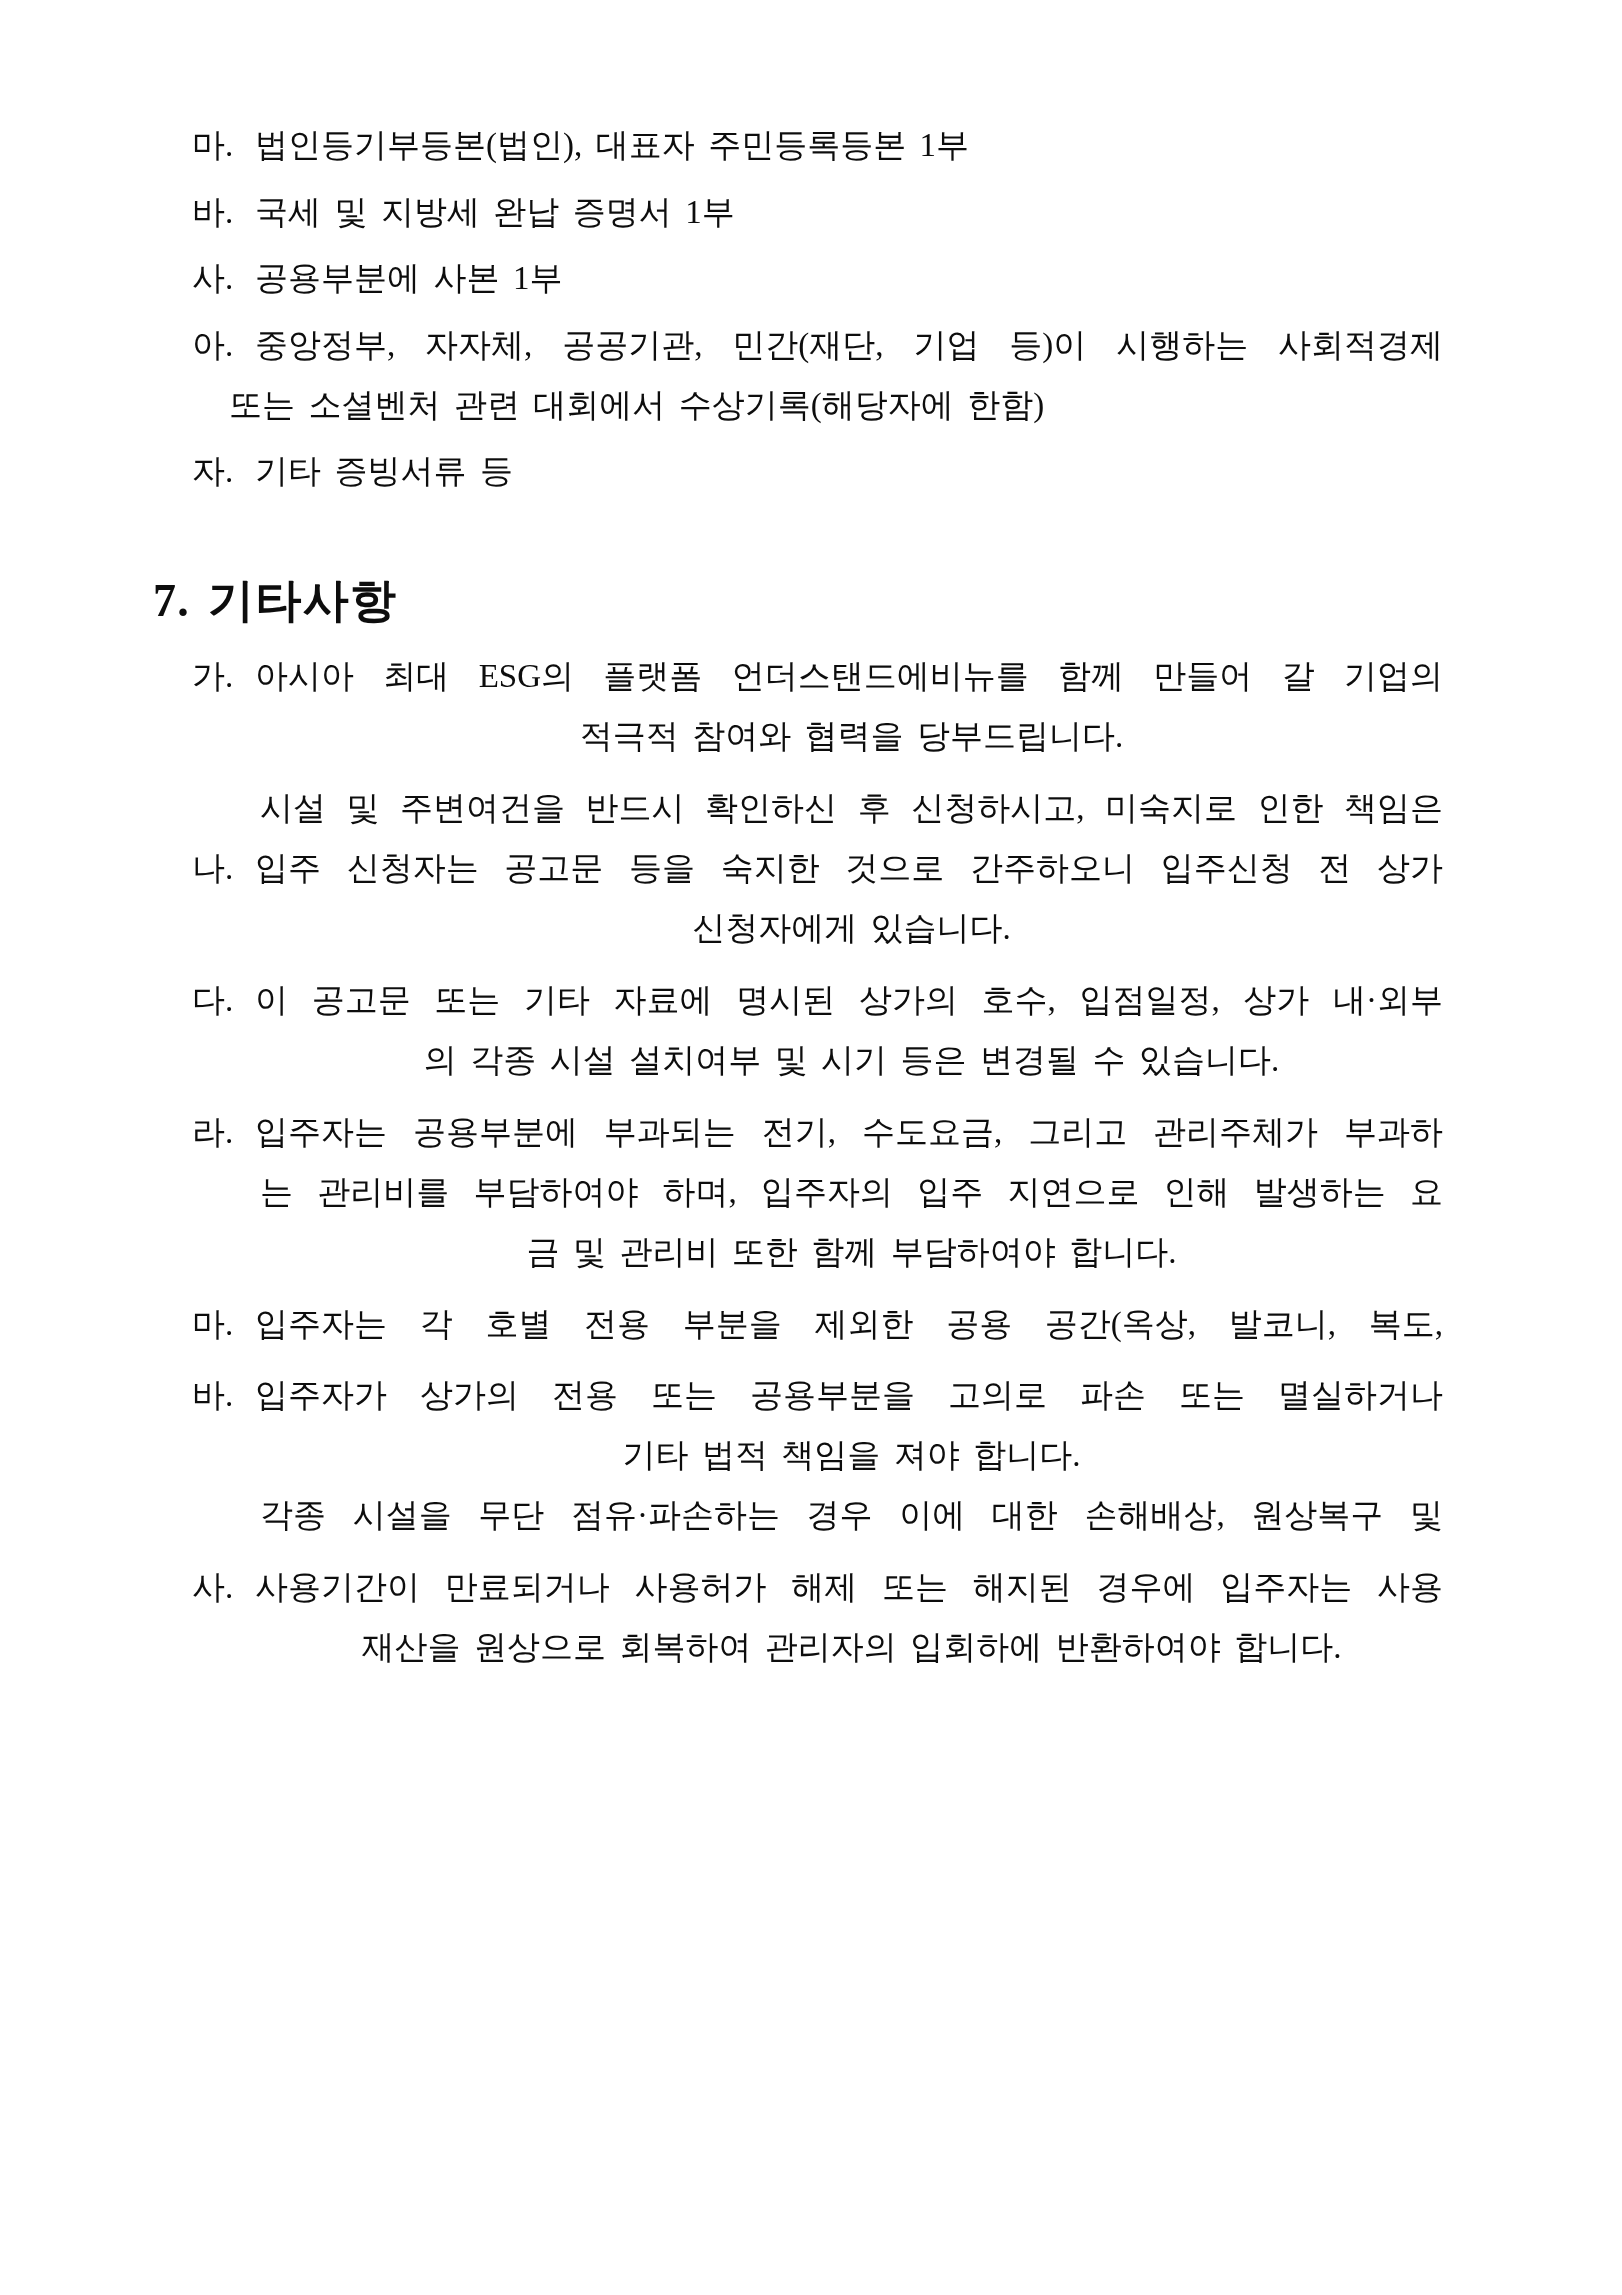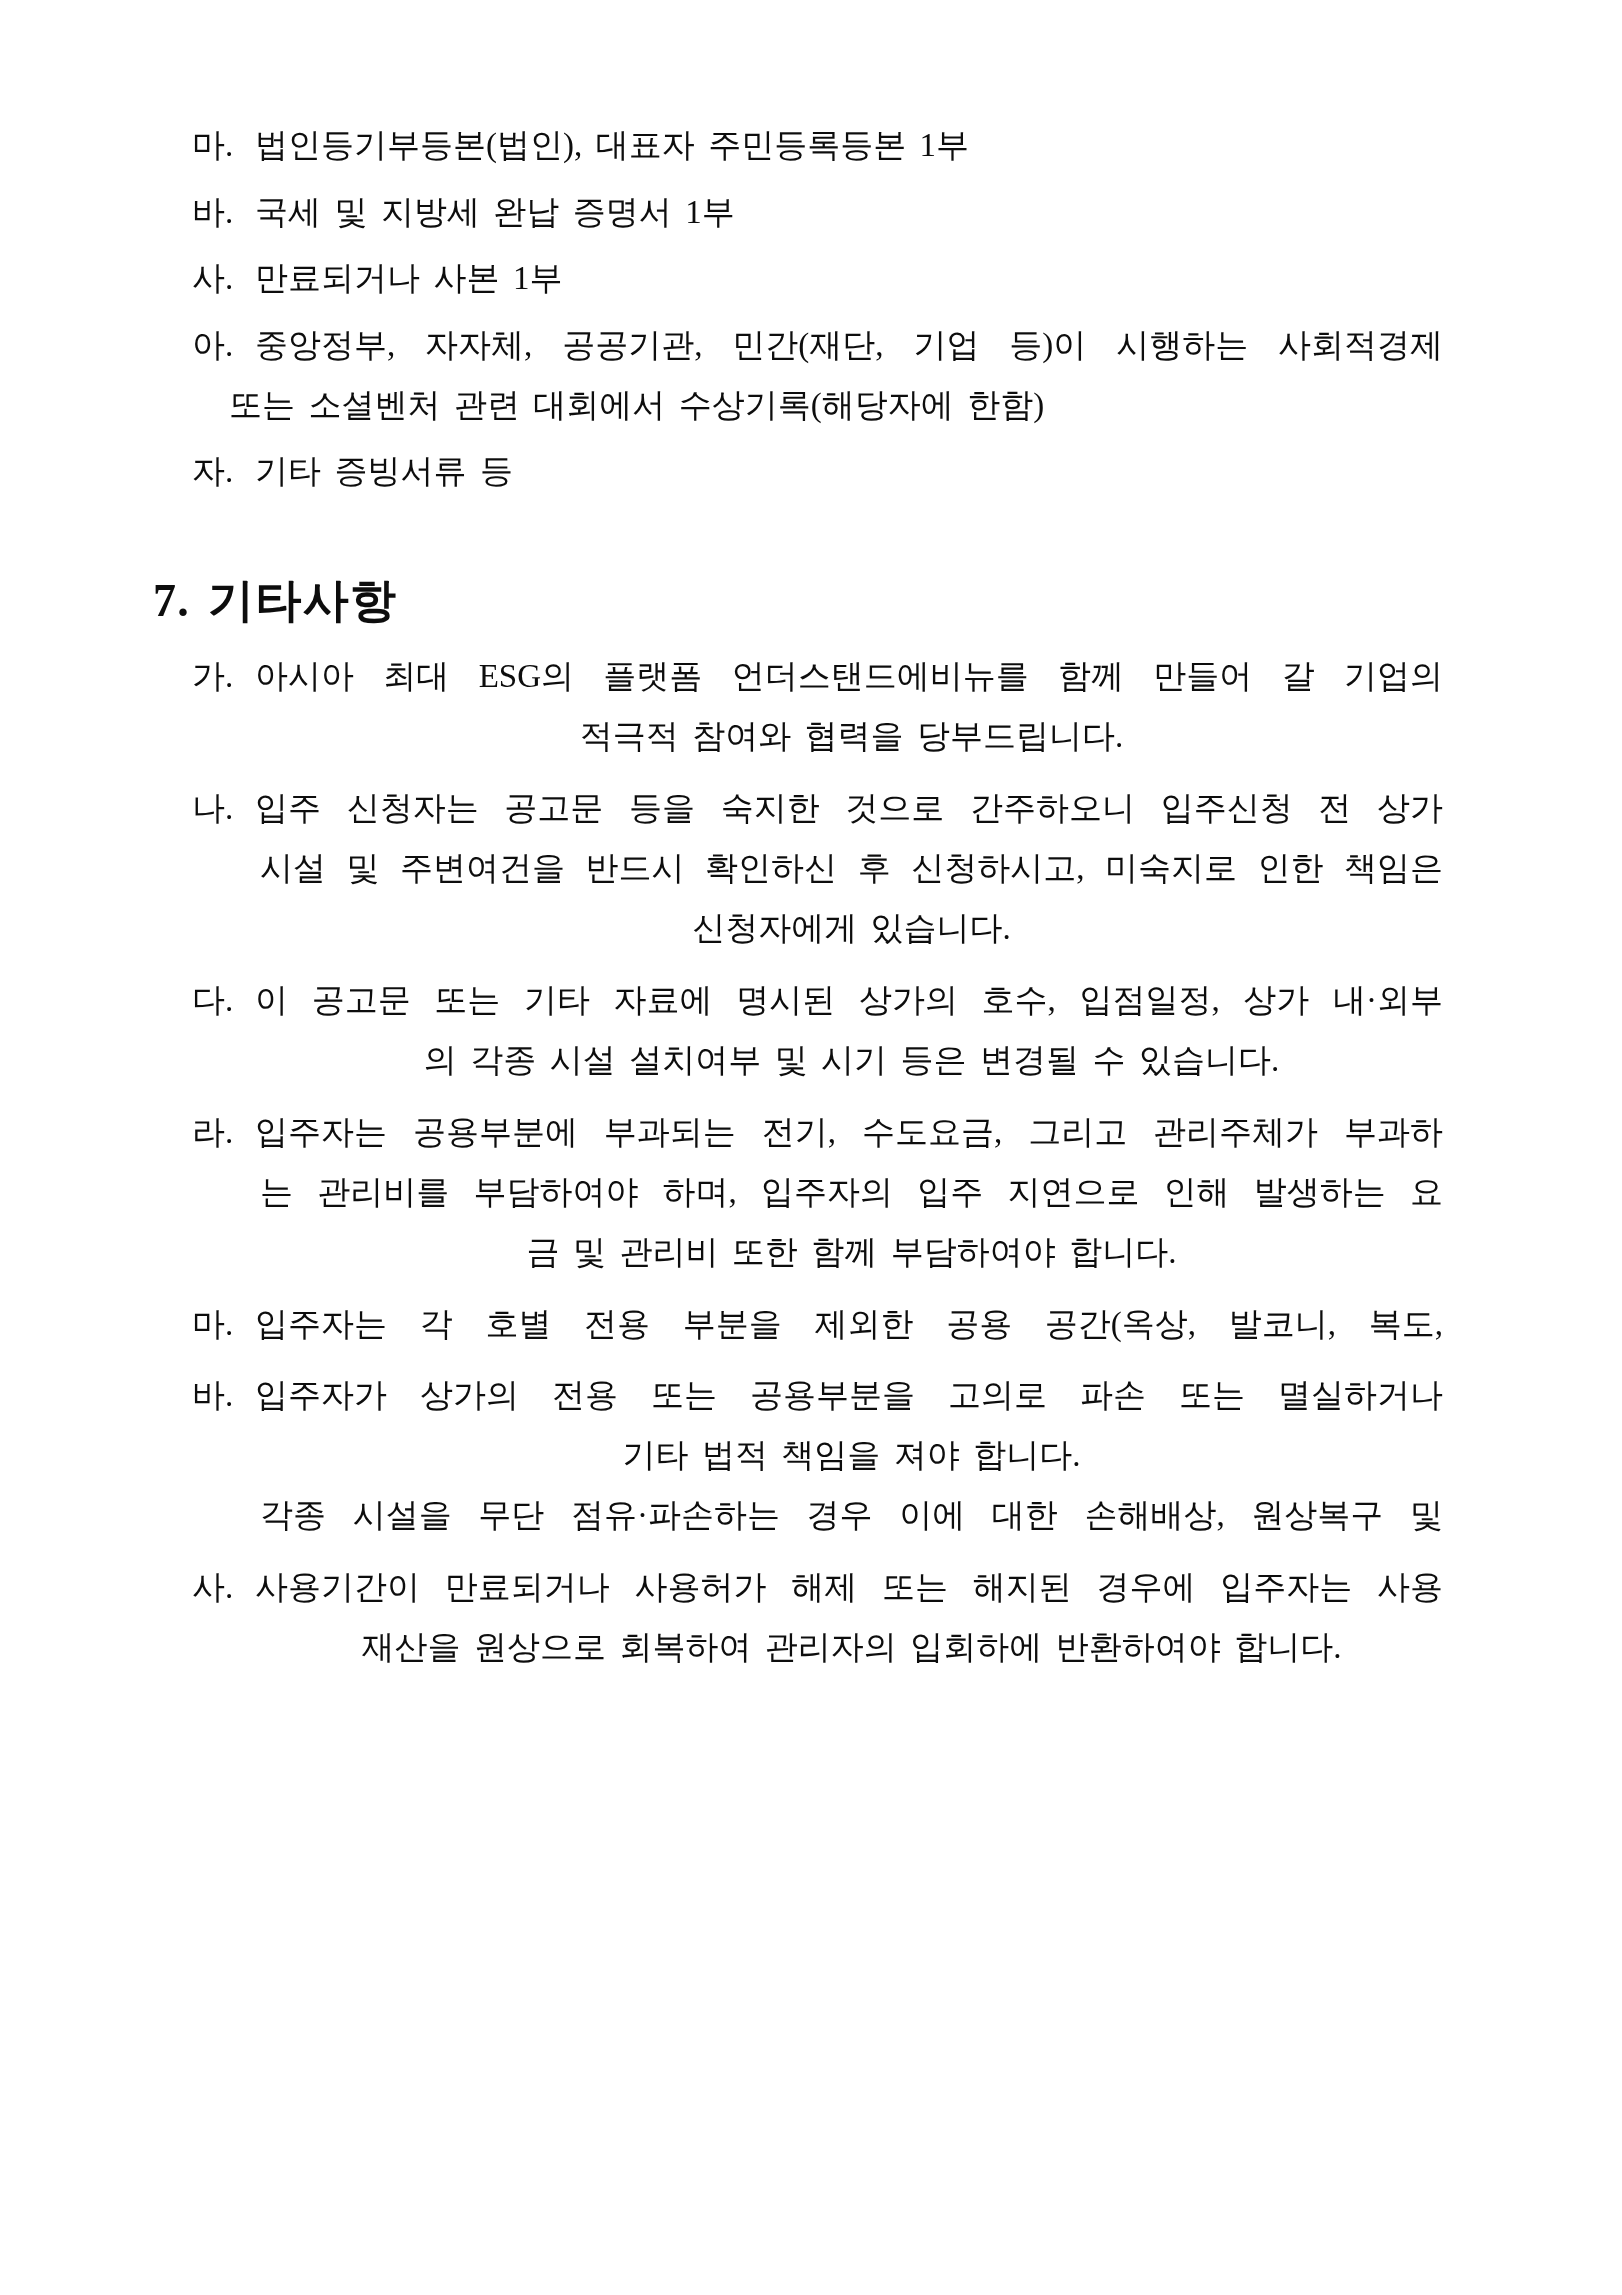--- a/index.html
+++ b/index.html
@@ -58,21 +58,21 @@
 
     <div class="item">
       <div class="line first"><span class="marker">마.</span><span>법인등기부등본(법인), 대표자 주민등록등본 1부</span></div>
     </div>
 
     <div class="item">
       <div class="line first"><span class="marker">바.</span><span>국세 및 지방세 완납 증명서 1부</span></div>
     </div>
 
     <div class="item">
-      <div class="line first"><span class="marker">사.</span><span>만료되거나 사본 1부</span></div>
+      <div class="line first"><span class="marker">사.</span><span>공용부분에 사본 1부</span></div>
     </div>
 
     <div class="item">
       <div class="line first j"><span class="marker">아.</span><span>중앙정부, 자자체, 공공기관, 민간(재단, 기업 등)이 시행하는 사회적경제</span></div>
       <div class="line cont">또는 소셜벤처 관련 대회에서 수상기록(해당자에 한함)</div>
     </div>
 
     <div class="item">
       <div class="line first"><span class="marker">자.</span><span>기타 증빙서류 등</span></div>
     </div>
@@ -82,22 +82,22 @@
   <div class="sec7">
 
     <div class="heading">7. 기타사항</div>
 
     <div class="item first-item">
       <div class="line first j"><span class="marker">가.</span><span>아시아 최대 ESG의 플랫폼 언더스탠드에비뉴를 함께 만들어 갈 기업의</span></div>
       <div class="line cont">적극적 참여와 협력을 당부드립니다.</div>
     </div>
 
     <div class="item">
+      <div class="line cont j">시설 및 주변여건을 반드시 확인하신 후 신청하시고, 미숙지로 인한 책임은</div>
       <div class="line first j"><span class="marker">나.</span><span>입주 신청자는 공고문 등을 숙지한 것으로 간주하오니 입주신청 전 상가</span></div>
-      <div class="line cont j">시설 및 주변여건을 반드시 확인하신 후 신청하시고, 미숙지로 인한 책임은</div>
       <div class="line cont">신청자에게 있습니다.</div>
     </div>
 
     <div class="item">
       <div class="line first j"><span class="marker">다.</span><span>이 공고문 또는 기타 자료에 명시된 상가의 호수, 입점일정, 상가 내·외부</span></div>
       <div class="line cont">의 각종 시설 설치여부 및 시기 등은 변경될 수 있습니다.</div>
     </div>
 
     <div class="item">
       <div class="line first j"><span class="marker">라.</span><span>입주자는 공용부분에 부과되는 전기, 수도요금, 그리고 관리주체가 부과하</span></div>

